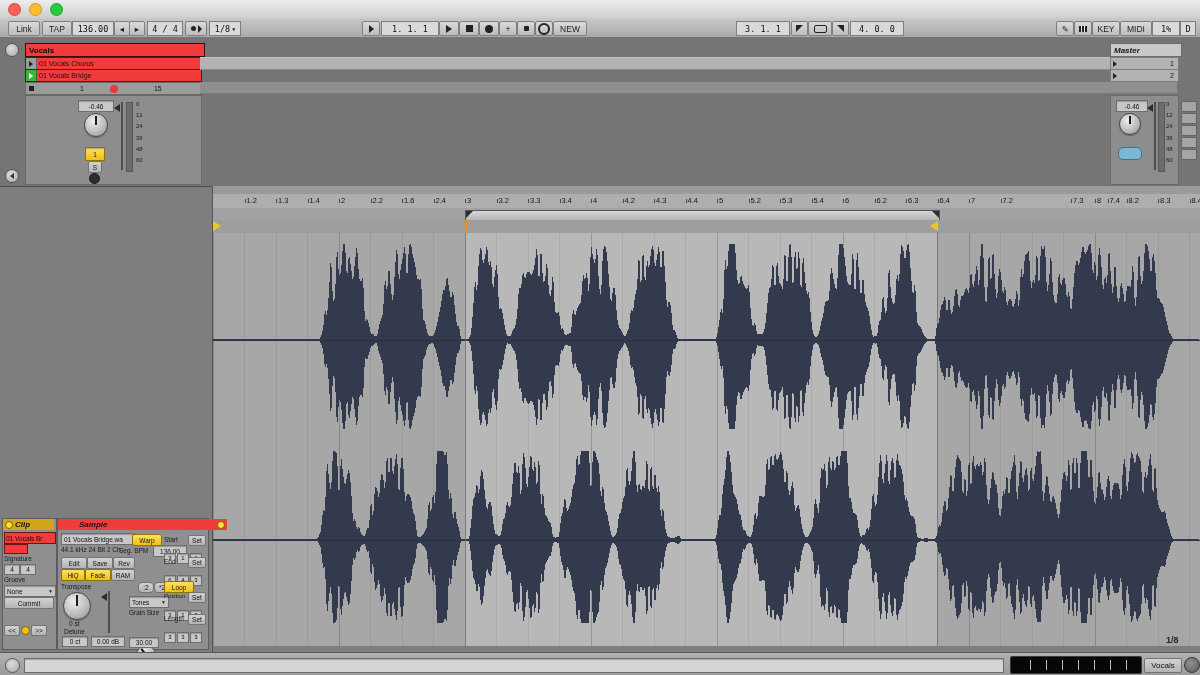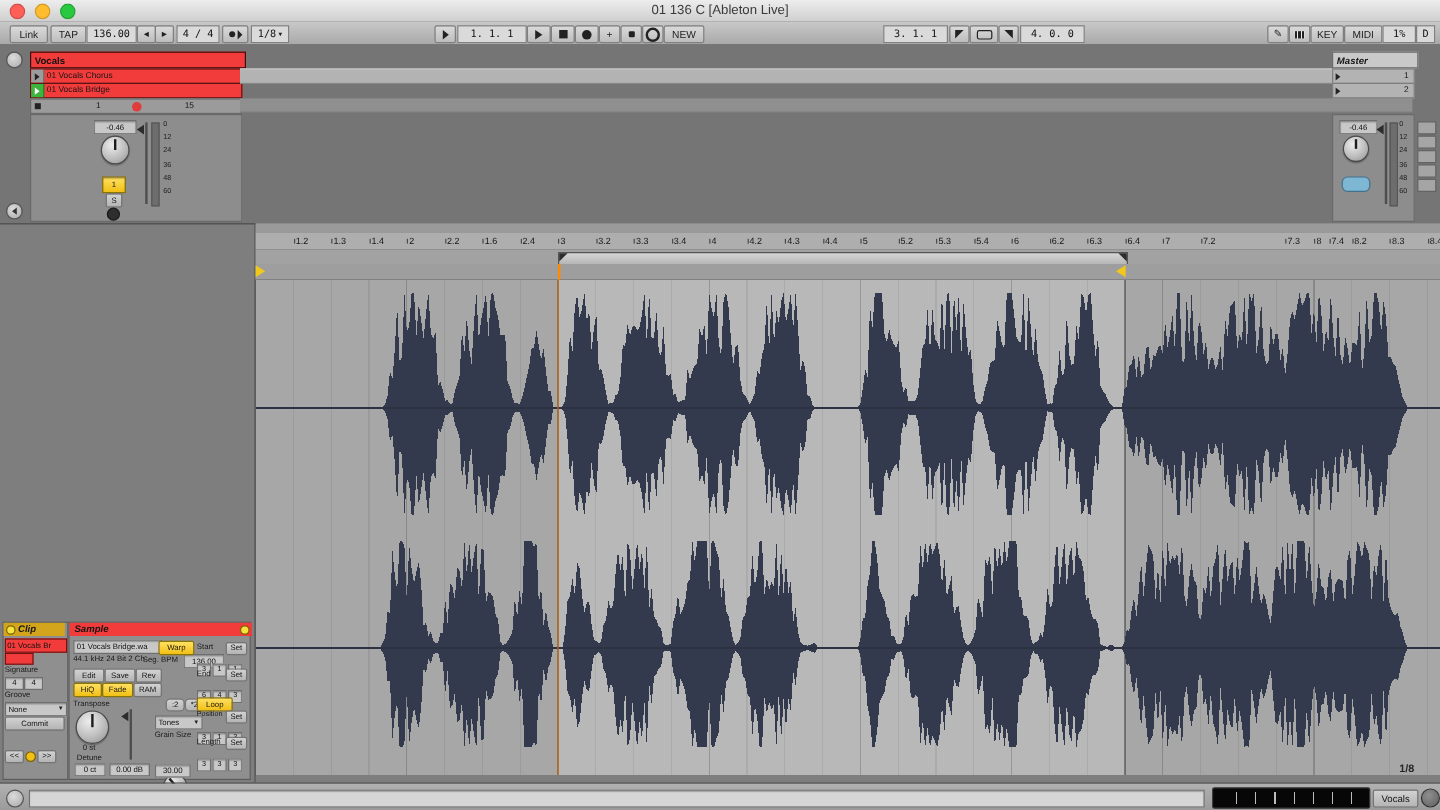--- a/index.html
+++ b/index.html
@@ -81,21 +81,20 @@
 </style>
 </head>
 <body>
 
 <div class="abs" style="left:0;top:0;width:1200px;height:675px;">
 
   <div class="abs titlebar" style="left:0;top:0;width:1200px;height:18px;">
     <span class="light l-red"></span>
     <span class="light l-yel"></span>
     <span class="light l-grn"></span>
-    <div class="wintitle">01 136 C  [Ableton Live]</div>
   </div>
 
   <div class="abs toolbar" style="left:0;top:18px;width:1200px;height:19px;">
     <div class="tbtn" style="left:8px;width:30px;">Link</div>
     <div class="tbtn" style="left:42px;width:28px;">TAP</div>
     <div class="tdisp" style="left:72px;width:40px;">136.00</div>
     <div class="tbtn" style="left:114px;width:14px;">◂</div>
     <div class="tbtn" style="left:129px;width:14px;">▸</div>
     <div class="tdisp" style="left:147px;width:34px;">4 / 4</div>
     <div class="tbtn" style="left:185px;width:20px;">
@@ -353,21 +352,21 @@
         <span>None</span>
         <span class="ddarrow" style="margin-left:auto;margin-right:2px;">▼</span>
       </div>
     <div class="abs sb" style="left:1px;top:78px;width:48px;height:10px;">Commit</div>
     <div class="abs sb" style="left:1px;top:106px;width:14px;height:9px;">&lt;&lt;</div>
     <span class="abs" style="left:18px;top:107px;width:7px;height:7px;border-radius:50%;background:#f2c014;border:1px solid #7a6406;"></span>
     <div class="abs sb" style="left:28px;top:106px;width:14px;height:9px;">&gt;&gt;</div>
   </div>
 
   <div class="abs panel" style="left:57px;top:518px;width:150px;height:130px;">
-    <div class="abs phdr red" style="left:0;top:0;width:148px;height:11px;padding-left:4px;">
+    <div class="abs phdr red" style="left:0;top:0;width:148px;height:11px;padding-left:21px;">
       <span>Sample</span>
       <span style="width:6px;height:6px;border-radius:50%;background:#f6e33c;border:1px solid #7a6406;margin-left:auto;margin-right:2px;"></span>
     </div>
     <div class="abs vb" style="left:3px;top:14px;width:70px;height:10px;justify-content:flex-start;padding-left:2px;overflow:hidden;white-space:nowrap;">01 Vocals Bridge.wa</div>
     <div class="abs lb" style="left:3px;top:27px;">44.1 kHz 24 Bit 2 Ch</div>
     <div class="abs sb" style="left:3px;top:38px;width:24px;height:10px;">Edit</div>
     <div class="abs sb" style="left:29px;top:38px;width:24px;height:10px;">Save</div>
     <div class="abs sb" style="left:55px;top:38px;width:20px;height:10px;">Rev</div>
     <div class="abs sb yb" style="left:3px;top:50px;width:22px;height:10px;">HiQ</div>
     <div class="abs sb yb" style="left:27px;top:50px;width:24px;height:10px;">Fade</div>

